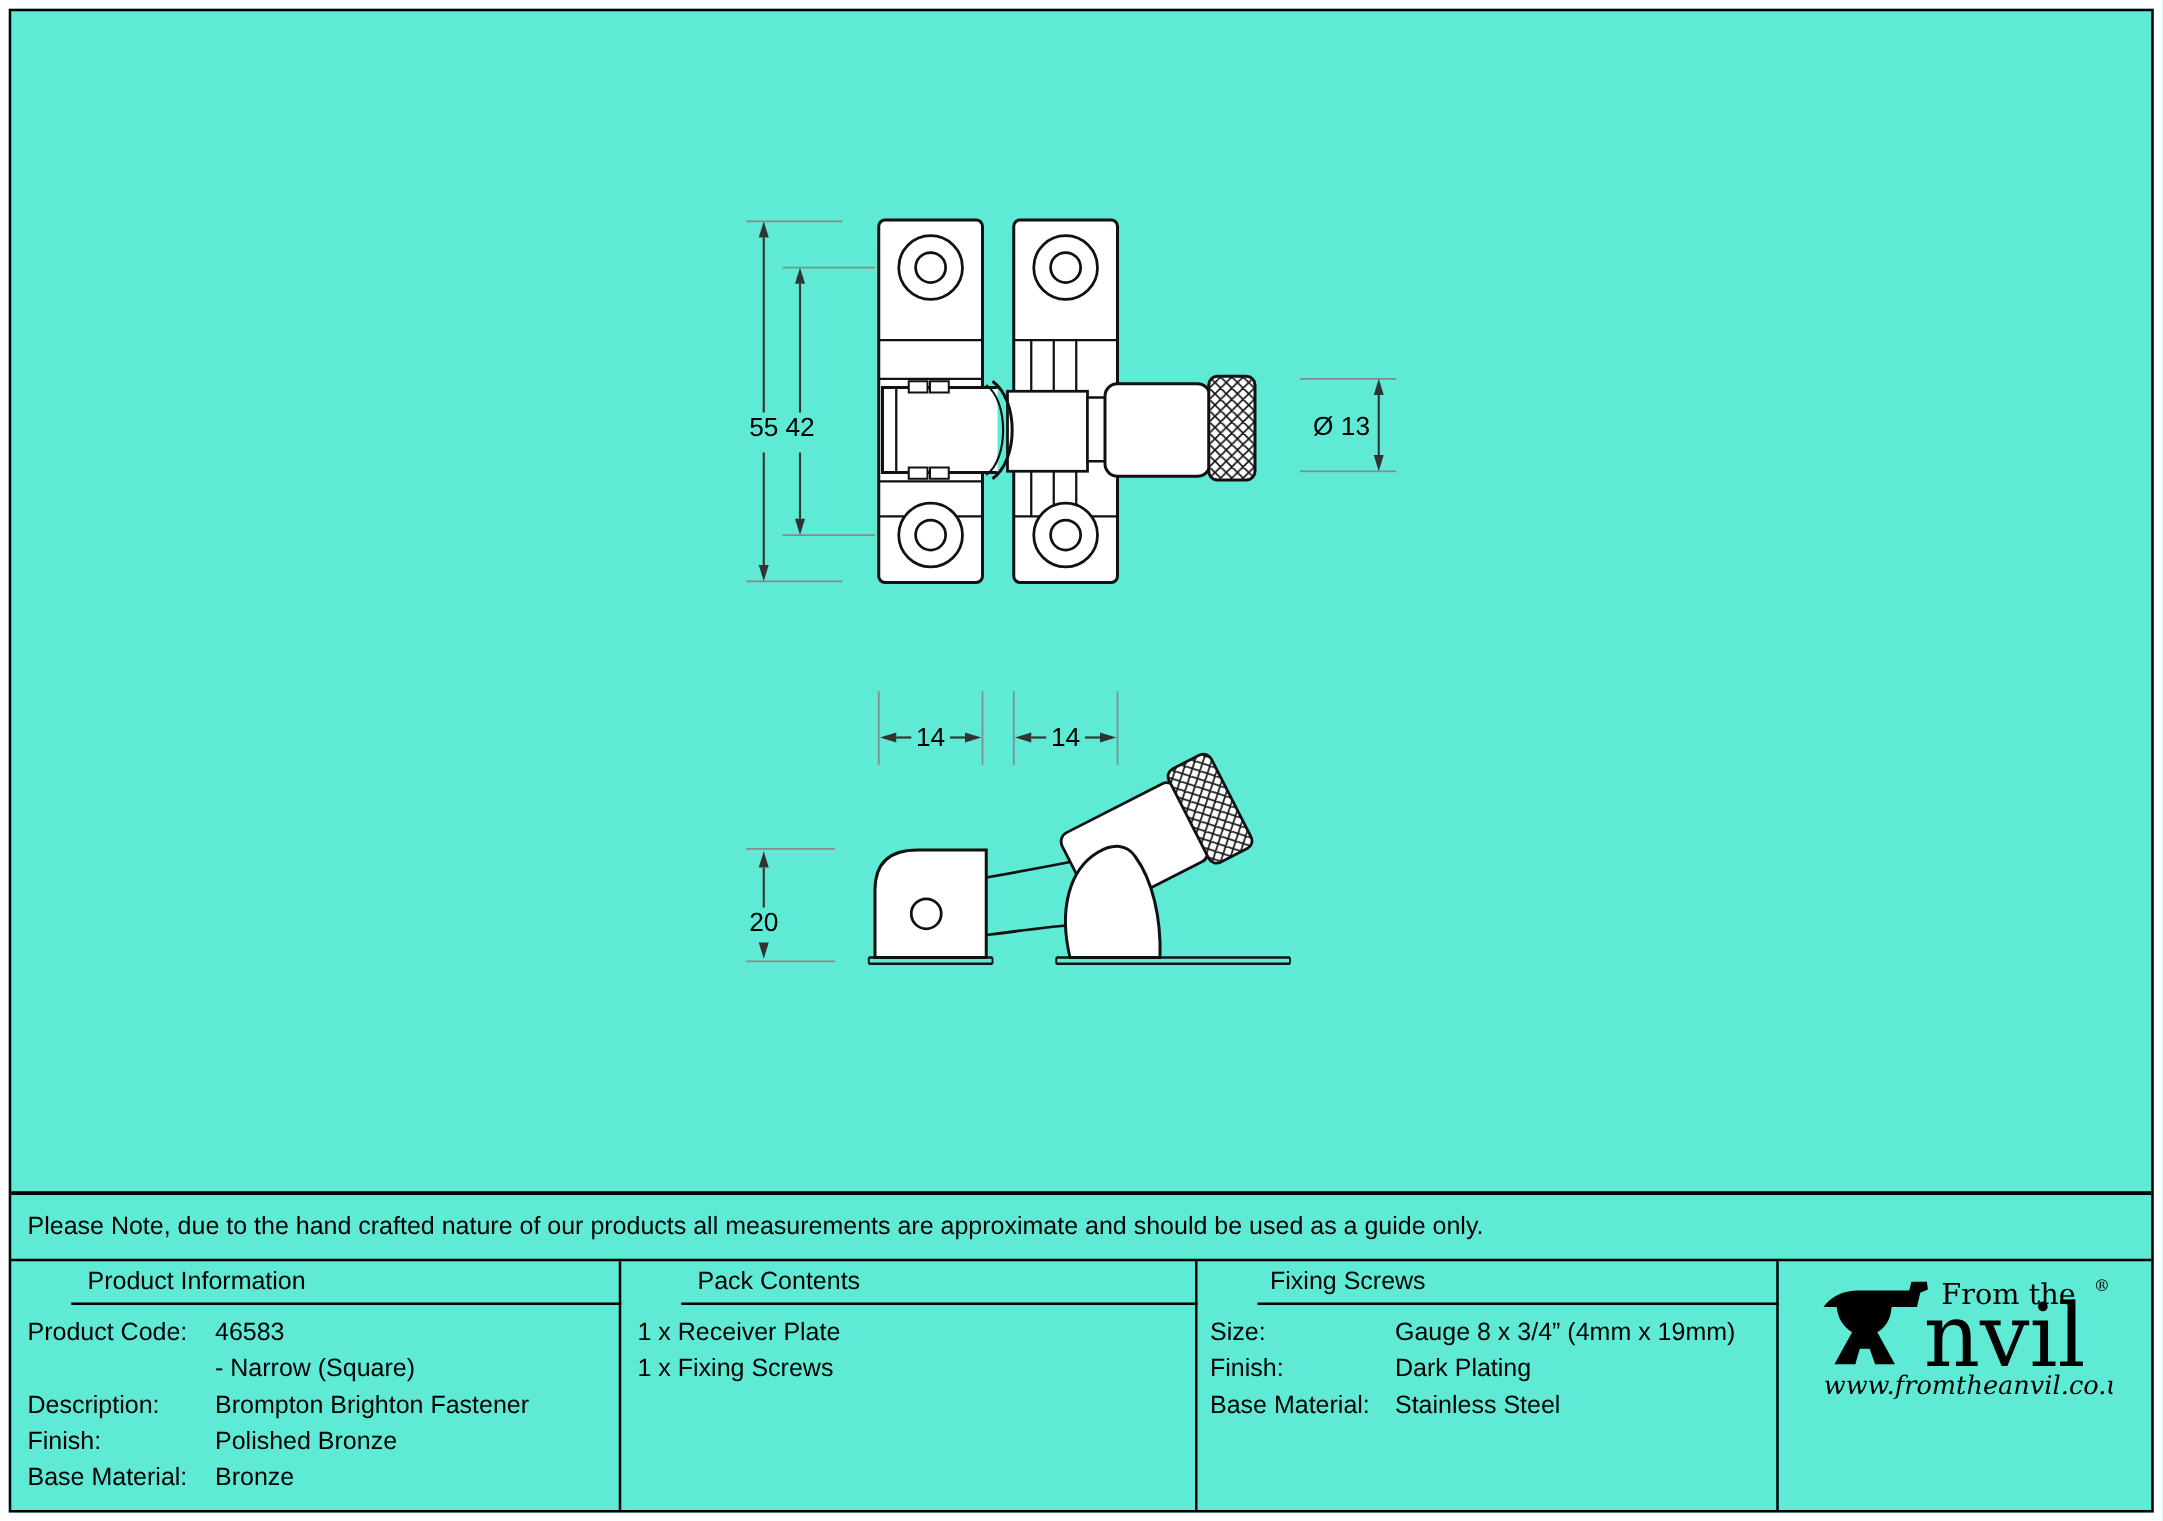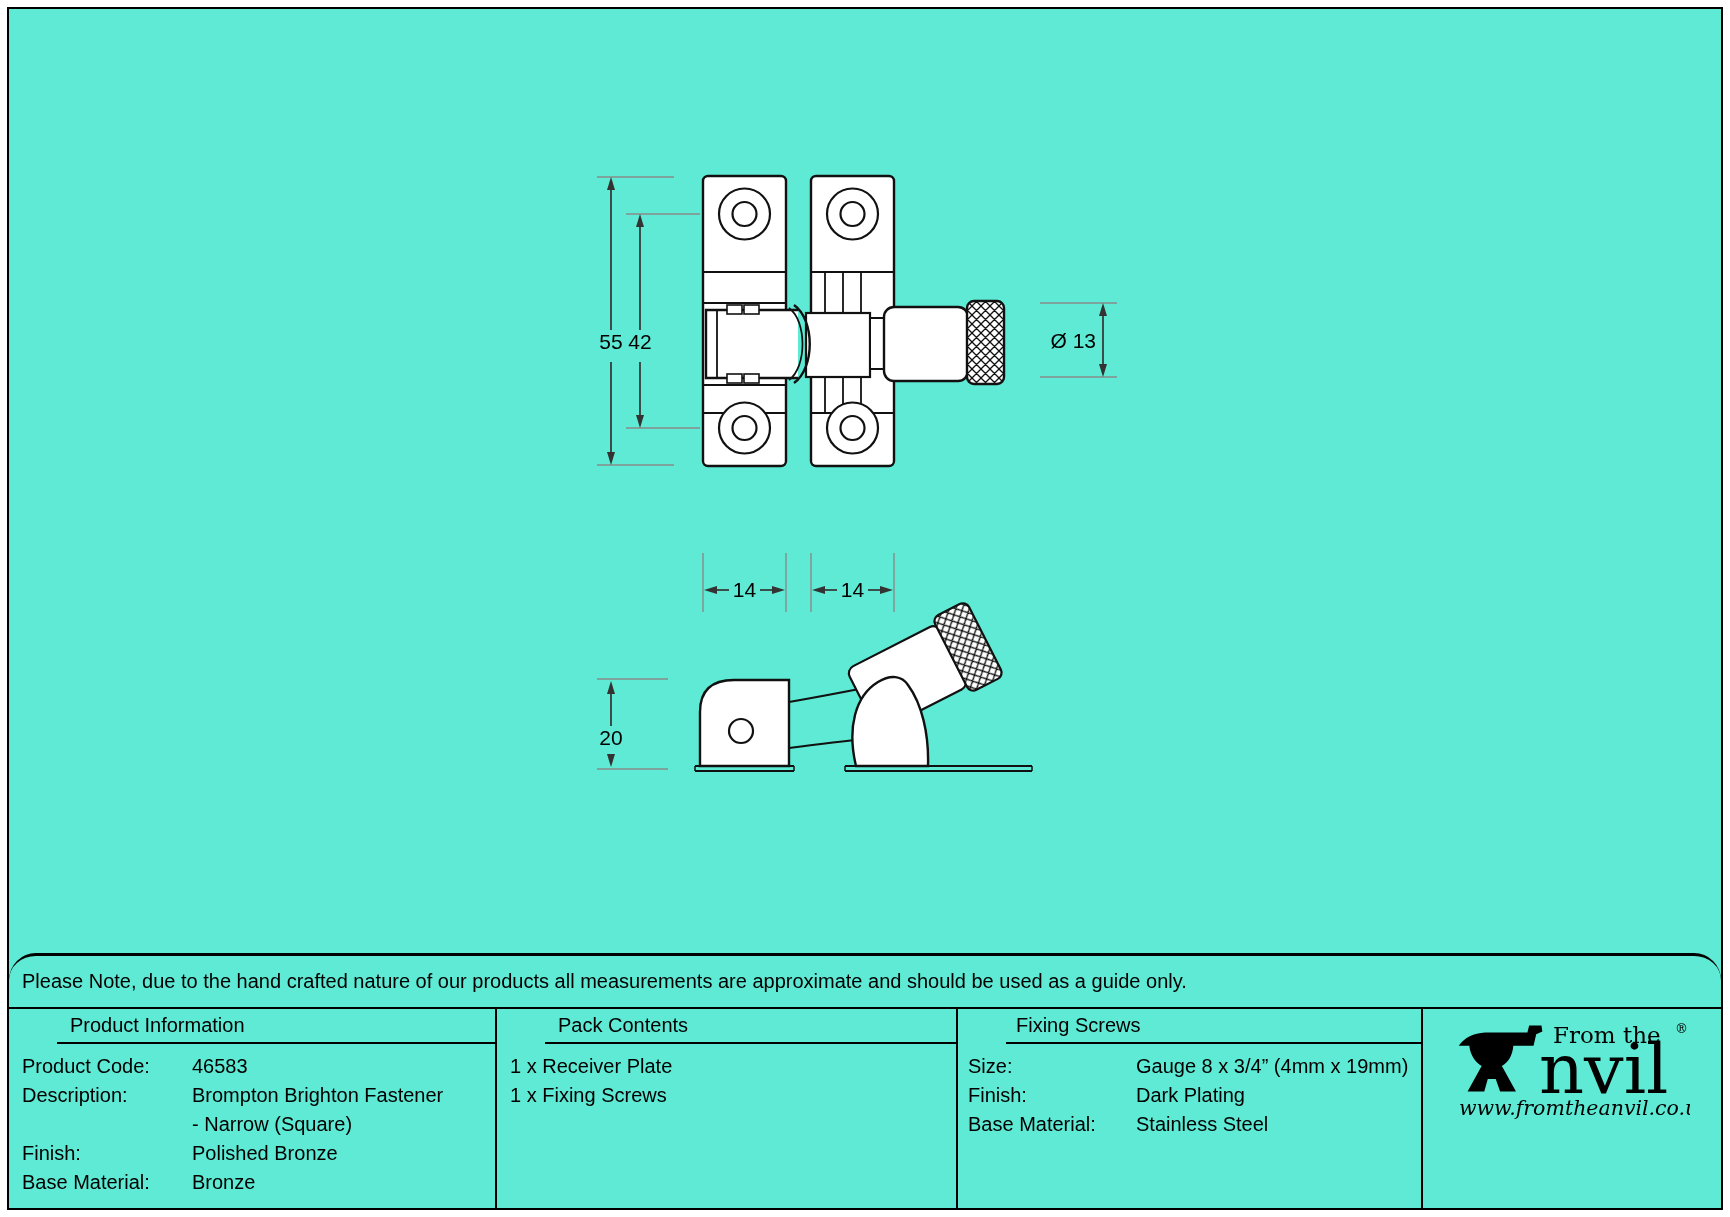--- a/index.html
+++ b/index.html
@@ -11,21 +11,21 @@
     border: 2px solid #000;
     background: #5eead4;
   }
 
   .drawing-svg { position: absolute; left: 0; top: 0; }
 
   
   .table-block {
     position: absolute; left: 0; right: 0; bottom: 0; top: 944px;
     border-top: 3px solid #000;
-    display: flex; flex-direction: column; border-radius: 27px;
+    display: flex; flex-direction: column;
   }
   .note-row {
     height: 53px; border-bottom: 2px solid #000;
     display: flex; align-items: center;
     padding-left: 13px; font-size: 20px;
   }
   .grid {
     flex: 1;
     display: grid;
     grid-template-columns: 488px 461px 465px 1fr;
@@ -35,21 +35,21 @@
   .bR { border-right: 2px solid #000; }
   .hdr {
     border-bottom: 2px solid #000;
     display: flex; align-items: center;
     font-size: 20px; padding-left: 13px; margin-left: 48px;
   }
   .content { padding-top: 8px; font-size: 20px; }
   .p13 { padding-left: 13px; }
   .p15 { padding-left: 13px; }
   .p10 { padding-left: 10px; }
-  .kv { display: flex; line-height: 29px; gap: 20px; }
+  .kv { display: flex; line-height: 29px; }
   .kv .lbl { flex: 0 0 150px; }
   .kv3 .lbl { flex: 0 0 148px; }
   .li { line-height: 29px; }
 
   .logo-cell {
     grid-column: 4; grid-row: 1 / span 2;
     display: flex; align-items: flex-start; justify-content: center;
   }
 </style>
 </head>
@@ -226,26 +226,26 @@
           <text x="4" y="106" font-family="DejaVu Serif, serif" font-style="italic" font-size="20.5" fill="#000">www.fromtheanvil.co.uk</text>
         </svg>
       </div>
 
       <div class="cell content bR p13">
         <div class="kv">
           <span class="lbl">Product Code:</span>
           <span>46583</span>
         </div>
         <div class="kv">
+          <span class="lbl"></span>
+          <span>- Narrow (Square)</span>
+        </div>
+        <div class="kv">
           <span class="lbl">Description:</span>
           <span>Brompton Brighton Fastener</span>
-        </div>
-        <div class="kv">
-          <span class="lbl"></span>
-          <span>- Narrow (Square)</span>
         </div>
         <div class="kv">
           <span class="lbl">Finish:</span>
           <span>Polished Bronze</span>
         </div>
         <div class="kv">
           <span class="lbl">Base Material:</span>
           <span>Bronze</span>
         </div>
       </div>

